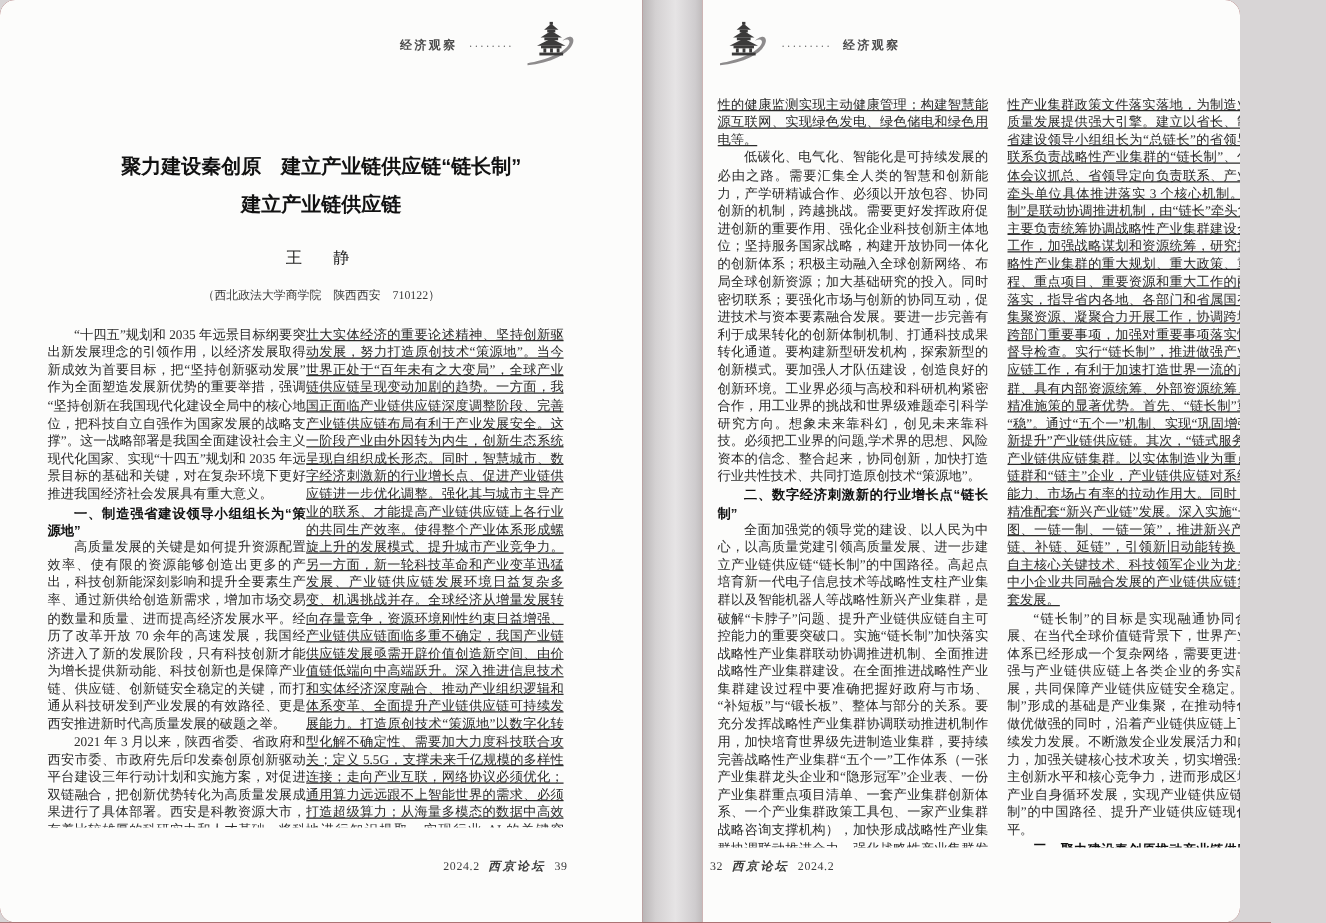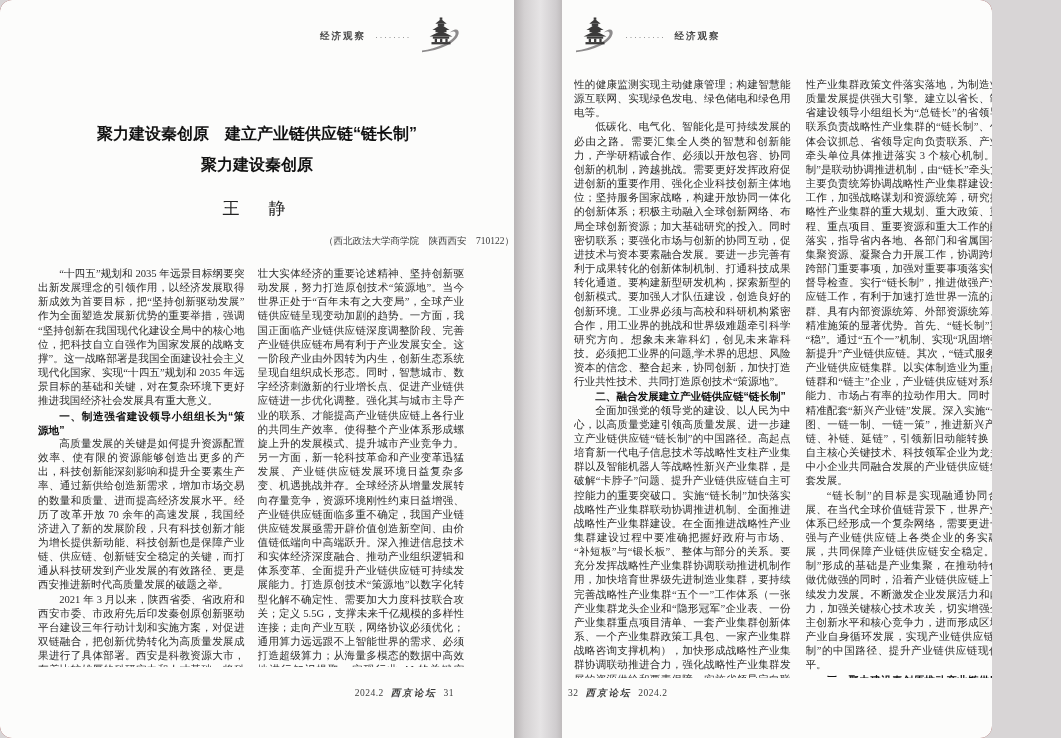--- a/index.html
+++ b/index.html
@@ -19,32 +19,32 @@
   .hdr{display:flex;align-items:center;height:72px;}
   .hdr-left{justify-content:flex-end;padding-right:52px;gap:9px;}
   .hdr-right{justify-content:flex-start;padding-left:12px;gap:9px;}
   .hdr-label{font-size:9.5px;font-weight:bold;letter-spacing:2px;color:#4a4a4a;}
   .hdr-dots{font-size:9px;letter-spacing:1.5px;color:#6a6a6a;position:relative;top:1px;}
   .logo{width:42px;height:38px;flex:0 0 auto;}
 
   
   .title{width:100%;text-align:center;font-family:"Liberation Sans","DejaVu Sans",sans-serif;
     font-weight:bold;font-size:16px;line-height:31px;color:#111;margin-top:46px;}
-  .author{text-align:center;font-size:17px;margin-top:17px;letter-spacing:6px;color:#222;}
-  .affil{text-align:right;font-size:9.5px;margin-top:15px;color:#3c3c3c;}
+  .author{text-align:center;font-size:13px;margin-top:17px;letter-spacing:6px;color:#222;}
+  .affil{text-align:center;font-size:9.5px;margin-top:15px;color:#3c3c3c;}
 
   
   .cols{display:flex;}
-  .lp-cols{margin:19px 50px 0 38px;gap:13px;}
+  .lp-cols{margin:19px 50px 0 38px;}
   .rp-cols{margin:6px 10px 0 12px;gap:15px;}
   .col{overflow:hidden;font-size:10.6px;line-height:14.15px;text-align:justify;}
   .lp-cols .col{width:206.5px;height:400px;}
   .rp-cols .col{width:216.5px;height:600px;}
   .para{text-indent:2em;}
-  .para.flush{text-indent:0;}
+  .para.flush{text-indent:0;text-decoration:underline;}
   .para.heading{font-family:"Liberation Sans","DejaVu Sans",sans-serif;font-weight:bold;color:#111;}
 
   
   .footer{position:absolute;bottom:38px;font-size:9.5px;color:#3a3a3a;letter-spacing:0.5px;}
   .footer .jname{font-style:italic;font-weight:bold;letter-spacing:2px;padding:0 4px;text-align:center;}
   .footer-left{right:60px;}
   .footer-right{left:6px;}
 </style>
 </head>
 <body>
@@ -67,40 +67,40 @@
           <rect x="13.4" y="20.6" width="17.2" height="2.2"></rect>
           <rect x="15.4" y="22.8" width="2.4" height="3.6"></rect>
           <rect x="21" y="22.8" width="2.4" height="3.6"></rect>
           <rect x="26.6" y="22.8" width="2.4" height="3.6"></rect>
           <rect x="12" y="26.4" width="20" height="2.4"></rect>
         </g>
       </svg>
     </div>
 
     <div class="title">聚力建设秦创原　建立产业链供应链“链长制”</div>
-    <div class="title" style="margin-top:0;">聚力建设秦创原</div>
+    <div class="title" style="margin-top:0;">建立产业链供应链</div>
     <div class="author">王　静</div>
     <div class="affil">（西北政法大学商学院　陕西西安　710122）</div>
 
     <div class="cols lp-cols">
       <div class="col">
           <div class="para indent">“十四五”规划和 2035 年远景目标纲要突出新发展理念的引领作用，以经济发展取得新成效为首要目标，把“坚持创新驱动发展”作为全面塑造发展新优势的重要举措，强调“坚持创新在我国现代化建设全局中的核心地位，把科技自立自强作为国家发展的战略支撑”。这一战略部署是我国全面建设社会主义现代化国家、实现“十四五”规划和 2035 年远景目标的基础和关键，对在复杂环境下更好推进我国经济社会发展具有重大意义。</div>
           <div class="para heading">一、制造强省建设领导小组组长为“策源地”</div>
           <div class="para indent">高质量发展的关键是如何提升资源配置效率、使有限的资源能够创造出更多的产出，科技创新能深刻影响和提升全要素生产率、通过新供给创造新需求，增加市场交易的数量和质量、进而提高经济发展水平。经历了改革开放 70 余年的高速发展，我国经济进入了新的发展阶段，只有科技创新才能为增长提供新动能、科技创新也是保障产业链、供应链、创新链安全稳定的关键，而打通从科技研发到产业发展的有效路径、更是西安推进新时代高质量发展的破题之举。</div>
           <div class="para indent">2021 年 3 月以来，陕西省委、省政府和西安市委、市政府先后印发秦创原创新驱动平台建设三年行动计划和实施方案，对促进双链融合，把创新优势转化为高质量发展成果进行了具体部署。西安是科教资源大市，有着比较雄厚的科研实力和人才基础，将科技实力转化为经济动能还有较大的提升空间和丰富的实践探索。</div>
         </div>
       <div class="col">
           <div class="para flush">壮大实体经济的重要论述精神、坚持创新驱动发展，努力打造原创技术“策源地”。当今世界正处于“百年未有之大变局”，全球产业链供应链呈现变动加剧的趋势。一方面，我国正面临产业链供应链深度调整阶段、完善产业链供应链布局有利于产业发展安全。这一阶段产业由外因转为内生，创新生态系统呈现自组织成长形态。同时，智慧城市、数字经济刺激新的行业增长点、促进产业链供应链进一步优化调整。强化其与城市主导产业的联系、才能提高产业链供应链上各行业的共同生产效率。使得整个产业体系形成螺旋上升的发展模式、提升城市产业竞争力。另一方面，新一轮科技革命和产业变革迅猛发展、产业链供应链发展环境日益复杂多变、机遇挑战并存。全球经济从增量发展转向存量竞争，资源环境刚性约束日益增强、产业链供应链面临多重不确定，我国产业链供应链发展亟需开辟价值创造新空间、由价值链低端向中高端跃升。深入推进信息技术和实体经济深度融合、推动产业组织逻辑和体系变革、全面提升产业链供应链可持续发展能力。打造原创技术“策源地”以数字化转型化解不确定性、需要加大力度科技联合攻关；定义 5.5G，支撑未来千亿规模的多样性连接；走向产业互联，网络协议必须优化；通用算力远远跟不上智能世界的需求、必须打造超级算力；从海量多模态的数据中高效地进行知识提取、实现行业 AI 的关键突破；将计算与感知结合，实现多模交互的超现实体验；通过连续</div>
         </div>
     </div>
 
     <div class="footer footer-left">
       <span>2024.2</span>
       <span class="jname">西京论坛</span>
-      <span>31</span>
+      <span>39</span>
     </div>
   </div>
 
   <div class="gutter"></div>
 
   <div class="page page-right">
     <div class="hdr hdr-right">
       <svg class="logo" viewBox="0 0 44 40" aria-hidden="true">
         <path d="M2,37 C11,36 20,34 28,30 C35,26.5 39.5,22 40.5,17.5 C41.2,14.5 39.5,12.6 36.8,13.2 C34.8,13.6 32.8,15 31.5,16.4 C34.4,14.9 36.8,15 37.3,17 C37.9,19.8 33.5,24.5 25.5,28.3 C18,31.8 9,34.5 2,35.3 Z" fill="#8d8b8c"></path>
         <g fill="#3b3a3a">
@@ -118,21 +118,21 @@
         </g>
       </svg>
       <span class="hdr-dots">·········</span>
       <span class="hdr-label">经济观察</span>
     </div>
 
     <div class="cols rp-cols">
       <div class="col">
           <div class="para flush">性的健康监测实现主动健康管理；构建智慧能源互联网、实现绿色发电、绿色储电和绿色用电等。</div>
           <div class="para indent">低碳化、电气化、智能化是可持续发展的必由之路。需要汇集全人类的智慧和创新能力，产学研精诚合作、必须以开放包容、协同创新的机制，跨越挑战。需要更好发挥政府促进创新的重要作用、强化企业科技创新主体地位；坚持服务国家战略，构建开放协同一体化的创新体系；积极主动融入全球创新网络、布局全球创新资源；加大基础研究的投入。同时密切联系；要强化市场与创新的协同互动，促进技术与资本要素融合发展。要进一步完善有利于成果转化的创新体制机制、打通科技成果转化通道。要构建新型研发机构，探索新型的创新模式。要加强人才队伍建设，创造良好的创新环境。工业界必须与高校和科研机构紧密合作，用工业界的挑战和世界级难题牵引科学研究方向。想象未来靠科幻，创见未来靠科技。必须把工业界的问题,学术界的思想、风险资本的信念、整合起来，协同创新，加快打造行业共性技术、共同打造原创技术“策源地”。</div>
-          <div class="para heading">二、融合发展建立产业链供应链“链长制”</div>
+          <div class="para heading">二、数字经济刺激新的行业增长点“链长制”</div>
           <div class="para indent">全面加强党的领导党的建设、以人民为中心，以高质量党建引领高质量发展、进一步建立产业链供应链“链长制”的中国路径。高起点培育新一代电子信息技术等战略性支柱产业集群以及智能机器人等战略性新兴产业集群，是破解“卡脖子”问题、提升产业链供应链自主可控能力的重要突破口。实施“链长制”加快落实战略性产业集群联动协调推进机制、全面推进战略性产业集群建设。在全面推进战略性产业集群建设过程中要准确把握好政府与市场、“补短板”与“锻长板”、整体与部分的关系。要充分发挥战略性产业集群协调联动推进机制作用，加快培育世界级先进制造业集群，要持续完善战略性产业集群“五个一”工作体系（一张产业集群龙头企业和“隐形冠军”企业表、一份产业集群重点项目清单、一套产业集群创新体系、一个产业集群政策工具包、一家产业集群战略咨询支撑机构），加快形成战略性产业集群协调联动推进合力，强化战略性产业集群发展的资源供给和要素保障。实施省领导定向联系负责若干战略性产业集群工作制度，建立战略性产业集群专家咨询制度。机制确保战略</div>
         </div>
       <div class="col">
           <div class="para flush">性产业集群政策文件落实落地，为制造业向高质量发展提供强大引擎。建立以省长、制造强省建设领导小组组长为“总链长”的省领导定向联系负责战略性产业集群的“链长制”、包括全体会议抓总、省领导定向负责联系、产业集群牵头单位具体推进落实 3 个核心机制。“链长制”是联动协调推进机制，由“链长”牵头负责、主要负责统筹协调战略性产业集群建设全局性工作，加强战略谋划和资源统筹，研究推动战略性产业集群的重大规划、重大政策、重大工程、重点项目、重要资源和重大工作的配置和落实，指导省内各地、各部门和省属国有企业集聚资源、凝聚合力开展工作，协调跨地区、跨部门重要事项，加强对重要事项落实情况的督导检查。实行“链长制”，推进做强产业链供应链工作，有利于加速打造世界一流的产业集群、具有内部资源统筹、外部资源统筹、产业精准施策的显著优势。首先、“链长制”重心在“稳”。通过“五个一”机制、实现“巩固增强、创新提升”产业链供应链。其次，“链式服务”打造产业链供应链集群。以实体制造业为重点形成链群和“链主”企业，产业链供应链对系统集成能力、市场占有率的拉动作用大。同时，推进精准配套“新兴产业链”发展。深入实施“一链一图、一链一制、一链一策”，推进新兴产业“强链、补链、延链”，引领新旧动能转换，形成自主核心关键技术、科技领军企业为龙头与大中小企业共同融合发展的产业链供应链集群配套发展。</div>
           <div class="para indent">“链长制”的目标是实现融通协同合作发展、在当代全球价值链背景下，世界产业分工体系已经形成一个复杂网络，需要更进一步加强与产业链供应链上各类企业的务实融合发展，共同保障产业链供应链安全稳定。“链长制”形成的基础是产业集聚，在推动特色产业做优做强的同时，沿着产业链供应链上下游继续发力发展。不断激发企业发展活力和内生动力，加强关键核心技术攻关，切实增强企业自主创新水平和核心竞争力，进而形成区域特色产业自身循环发展，实现产业链供应链“链长制”的中国路径、提升产业链供应链现代化水平。</div>
           <div class="para heading">三、聚力建设秦创原推动产业链供应链高质量发展的新路径</div>
         </div>
     </div>
 
     <div class="footer footer-right">

